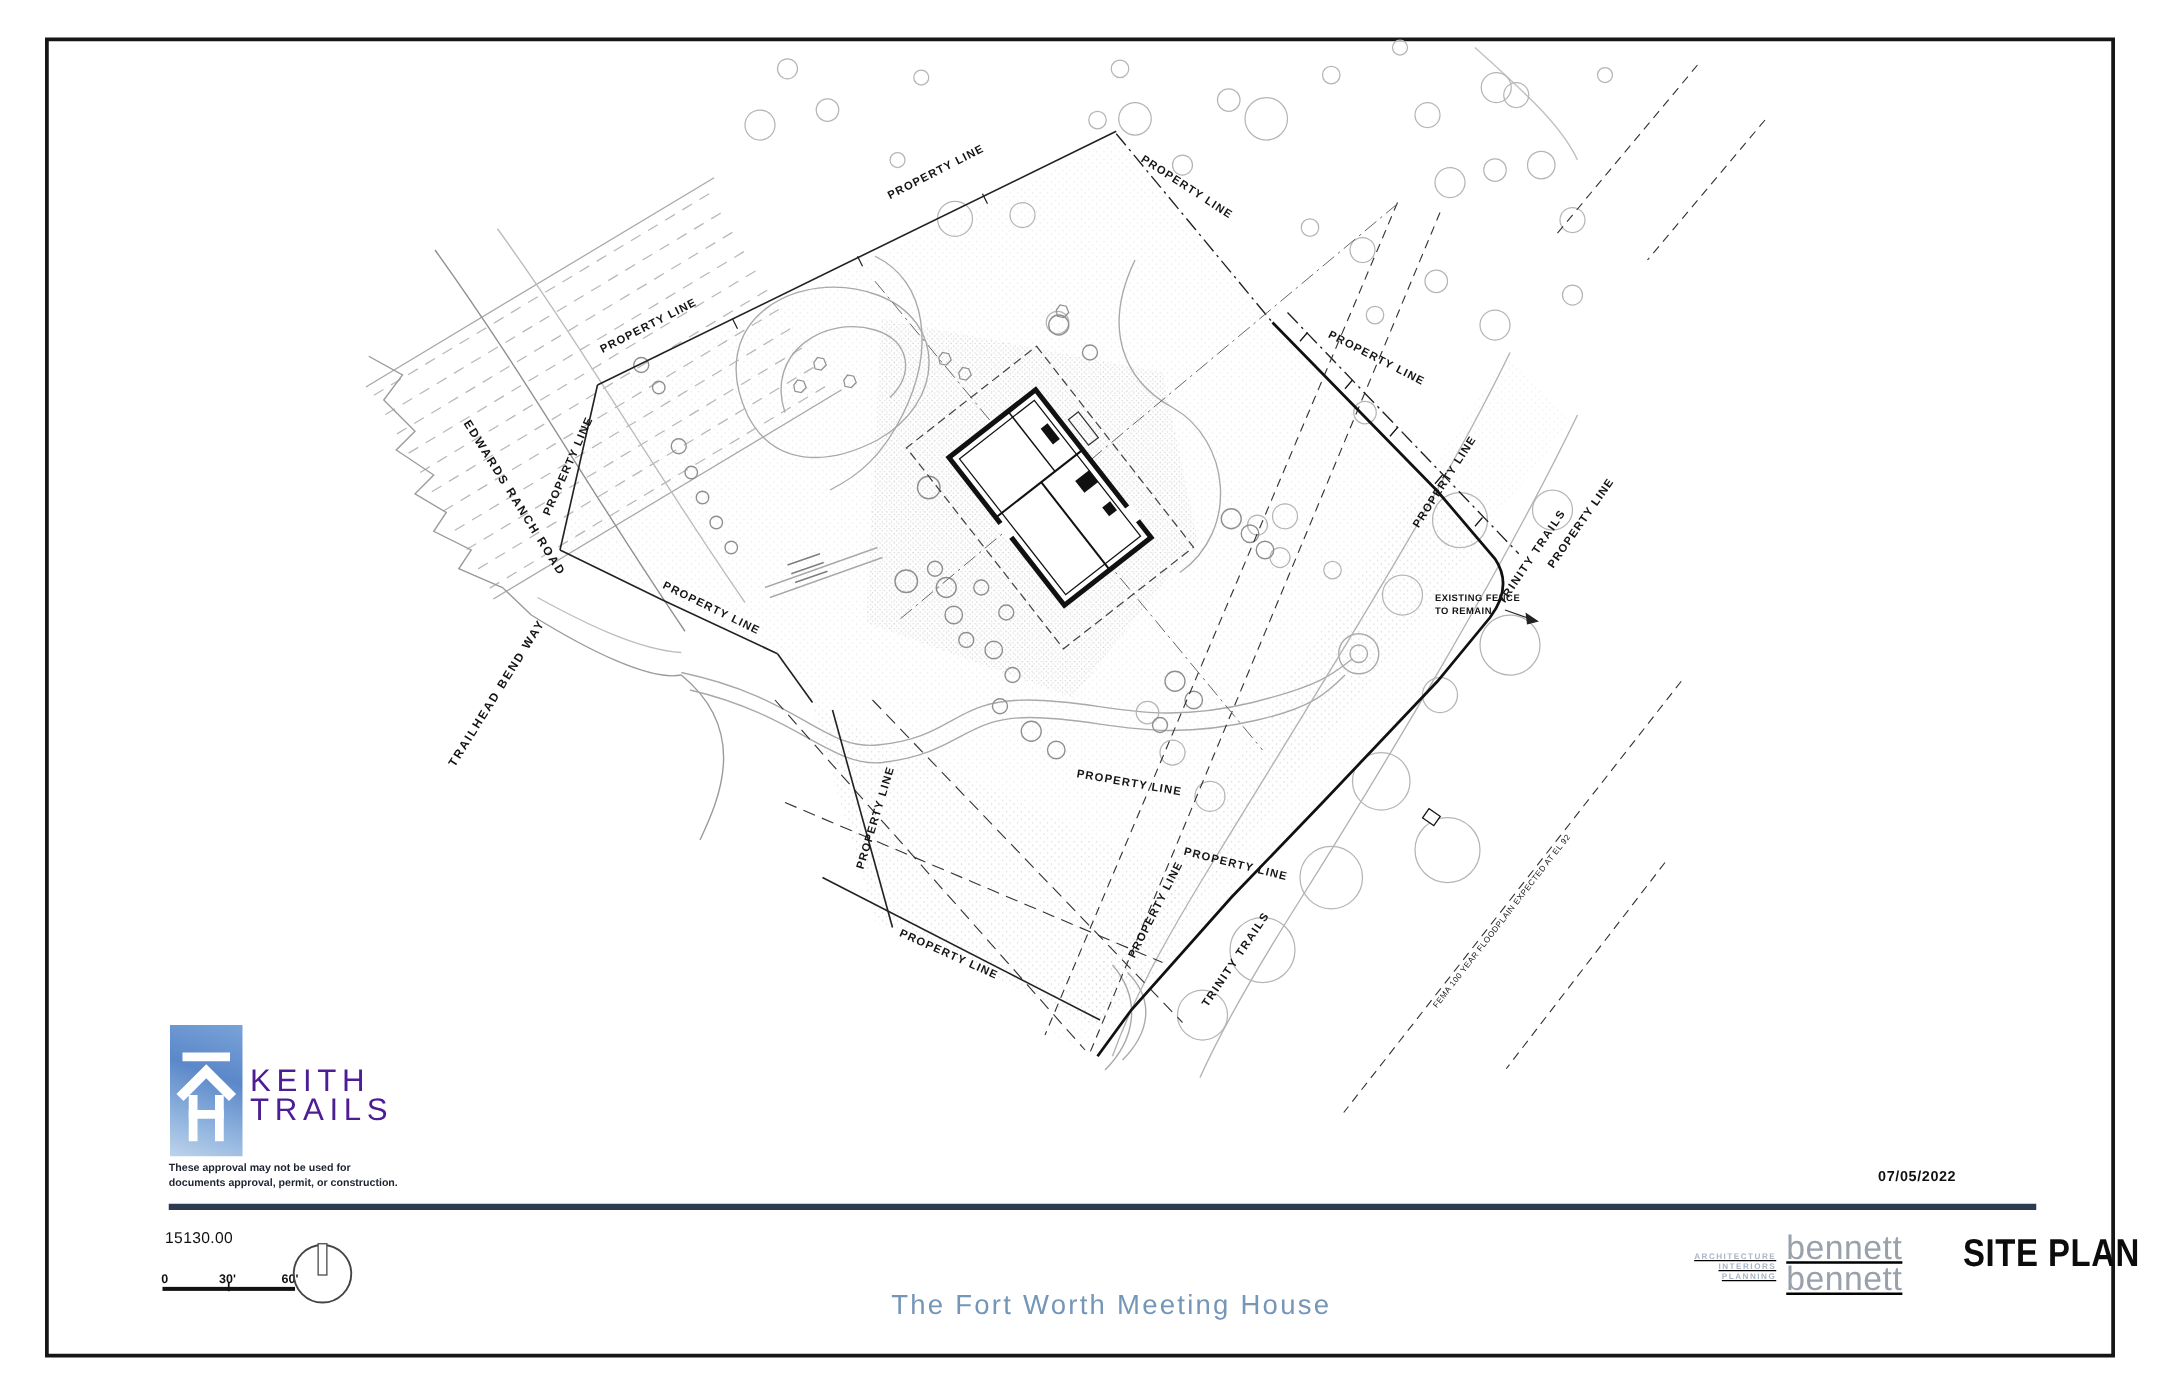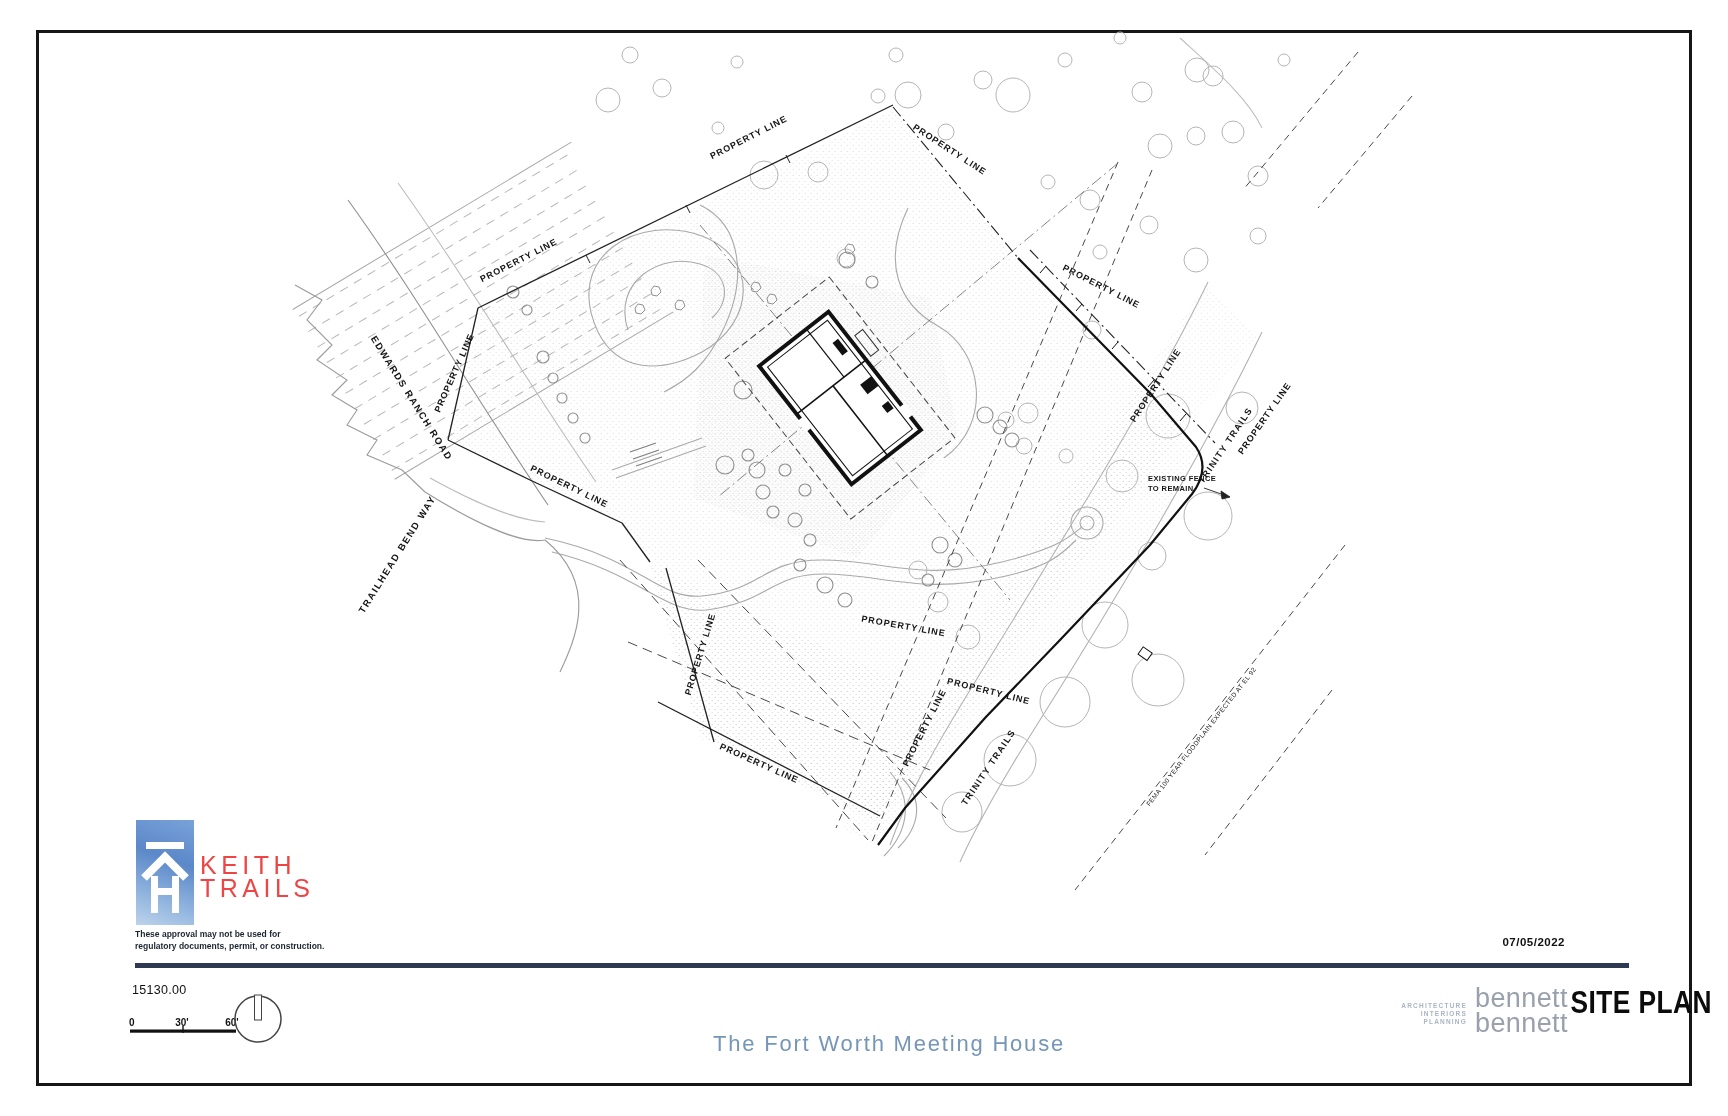--- a/index.html
+++ b/index.html
@@ -12,21 +12,21 @@
   .disclaimer{position:absolute;left:135px;top:929px;font-size:8.5px;font-weight:bold;color:#1c2430;line-height:1.4;}
   .date{position:absolute;right:163px;top:936px;font-size:11.5px;font-weight:bold;color:#111;letter-spacing:.5px;}
   .sheet-title{position:absolute;left:0;top:985px;width:1724px;text-align:right;}
   .sheet-title span{display:inline-block;transform:scaleX(.85);font-size:31px;font-weight:bold;color:#0c0c0c;letter-spacing:.5px;}
   .sheet-sub{position:absolute;left:0;top:1031px;width:1728px;text-align:center;font-size:22px;letter-spacing:1.8px;padding-left:25px;}
   
   .kh{position:absolute;left:136px;top:820px;display:flex;}
   .kh-box{width:58px;height:105px;background:linear-gradient(200deg,#79a2d8 0%,#5b88c9 38%,#8fb3de 72%,#bdd3eb 100%);position:relative;}
   .kh-text{margin:34px 0 0 6px;font-size:25px;line-height:.92;letter-spacing:4.5px;font-weight:400;}
   
-  .bp{position:absolute;left:1399px;top:986px;display:flex;align-items:flex-start;}
+  .bp{position:absolute;left:1353px;top:986px;display:flex;align-items:flex-start;text-decoration:underline;}
   .bp-services{margin-top:16px;width:68px;text-align:right;font-size:6.5px;font-weight:600;letter-spacing:1.2px;line-height:1.25;}
   .bp-name{margin-left:8px;font-size:27px;font-weight:400;line-height:.93;letter-spacing:.4px;}
 </style>
 </head>
 <body>
 
 <div class="frame"></div>
 
 <svg class="plan-svg" viewBox="0 0 1728 1116">
   <defs>
@@ -267,29 +267,29 @@
 <div class="kh">
   <div class="kh-box">
     <svg width="58" height="105" viewBox="0 0 58 105">
       <rect x="10" y="22" width="38" height="7" fill="#fff"></rect>
       <path d="M 8,58 L 29,37 50,58" fill="none" stroke="#fff" stroke-width="8"></path>
       <rect x="15" y="56" width="7" height="37" fill="#fff"></rect>
       <rect x="36" y="56" width="7" height="37" fill="#fff"></rect>
       <rect x="15" y="68" width="28" height="7" fill="#fff"></rect>
     </svg>
   </div>
-  <div class="kh-text" style="color: #ef4444;">
+  <div class="kh-text" style="color: #4c1d95;">
     <div>KEITH</div>
     <div>TRAILS</div>
   </div>
 </div>
 
 <div class="disclaimer">
   <div>These approval may not be used for</div>
-  <div>regulatory documents, permit, or construction.</div>
+  <div>documents approval, permit, or construction.</div>
 </div>
 
 <div class="date">07/05/2022</div>
 <div class="rule" style="background: rgb(45, 58, 82);"></div>
 <div class="proj-num">15130.00</div>
 
 <div class="sheet-title">
   <span>SITE PLAN</span>
 </div>
 <div class="sheet-sub" style="color: rgb(117, 150, 183);">The Fort Worth Meeting House</div>

